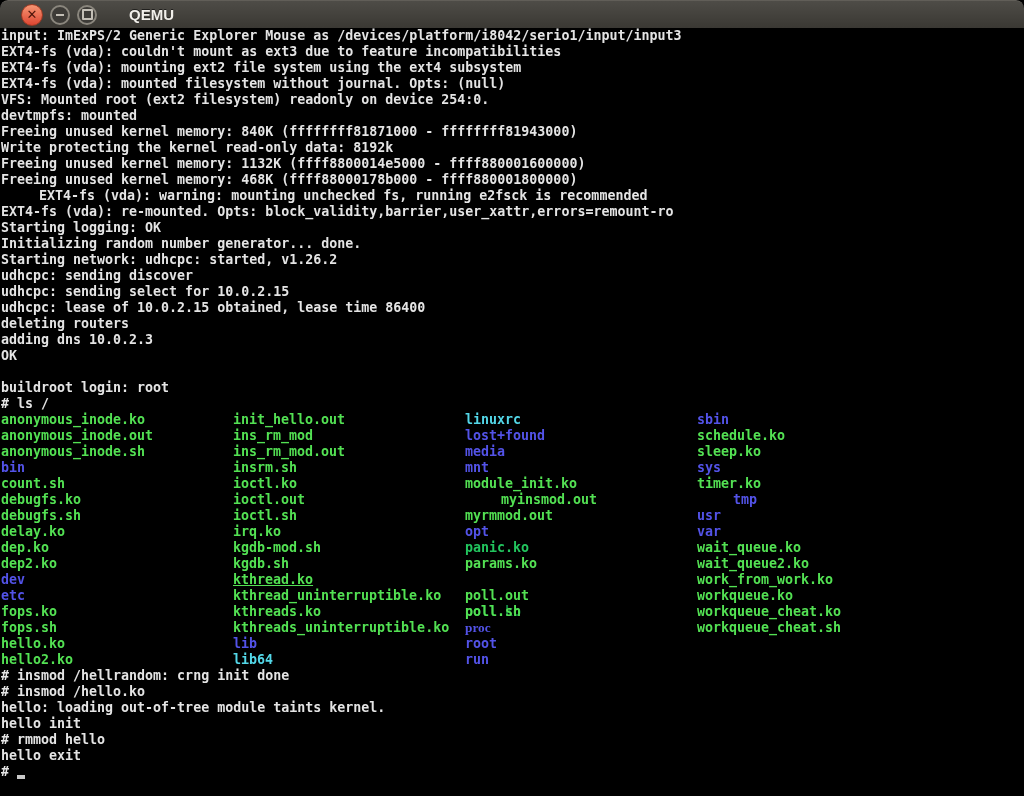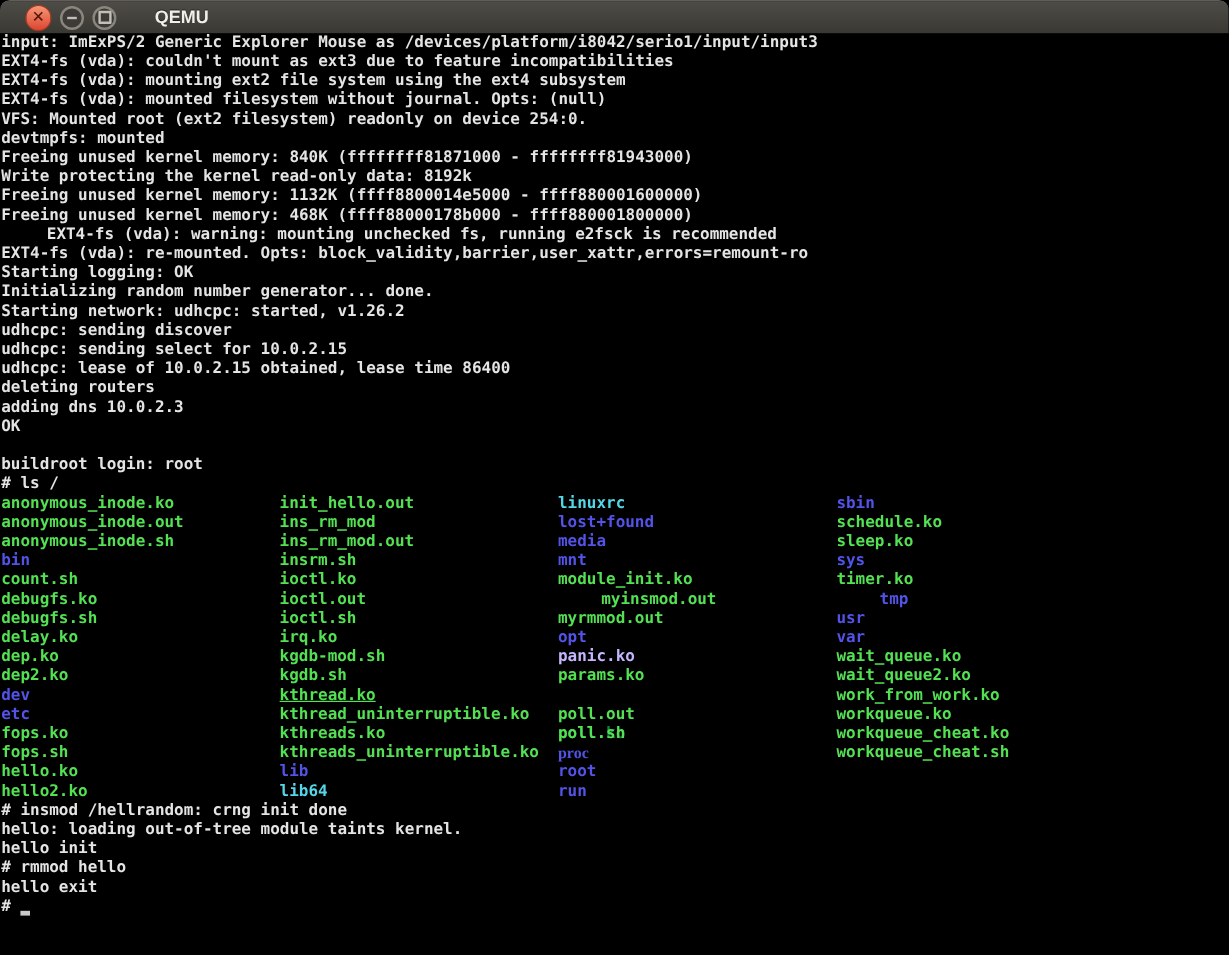--- a/index.html
+++ b/index.html
@@ -136,28 +136,29 @@
       <div class="term-line"><span style="color: rgb(228, 228, 228);">buildroot login: root</span></div>
       <div class="term-line"><span style="color: rgb(228, 228, 228);"># ls /</span></div>
       <div class="term-line"><span style="color: rgb(83, 225, 83); width: 232px;">anonymous_inode.ko</span><span style="color: rgb(83, 225, 83); width: 232px;">init_hello.out</span><span style="color: rgb(83, 215, 232); width: 232px;">linuxrc</span><span style="color: rgb(83, 83, 232);">sbin</span></div>
       <div class="term-line"><span style="color: rgb(83, 225, 83); width: 232px;">anonymous_inode.out</span><span style="color: rgb(83, 225, 83); width: 232px;">ins_rm_mod</span><span style="color: rgb(83, 83, 232); width: 232px;">lost+found</span><span style="color: rgb(83, 225, 83);">schedule.ko</span></div>
       <div class="term-line"><span style="color: rgb(83, 225, 83); width: 232px;">anonymous_inode.sh</span><span style="color: rgb(83, 225, 83); width: 232px;">ins_rm_mod.out</span><span style="color: rgb(83, 83, 232); width: 232px;">media</span><span style="color: rgb(83, 225, 83);">sleep.ko</span></div>
       <div class="term-line"><span style="color: rgb(83, 83, 232); width: 232px;">bin</span><span style="color: rgb(83, 225, 83); width: 232px;">insrm.sh</span><span style="color: rgb(83, 83, 232); width: 232px;">mnt</span><span style="color: rgb(83, 83, 232);">sys</span></div>
       <div class="term-line"><span style="color: rgb(83, 225, 83); width: 232px;">count.sh</span><span style="color: rgb(83, 225, 83); width: 232px;">ioctl.ko</span><span style="color: rgb(83, 225, 83); width: 232px;">module_init.ko</span><span style="color: rgb(83, 225, 83);">timer.ko</span></div>
       <div class="term-line"><span style="color: rgb(83, 225, 83); width: 232px;">debugfs.ko</span><span style="color: rgb(83, 225, 83); width: 232px;">ioctl.out</span><span style="color: rgb(83, 225, 83); width: 232px; padding-left: 36px;">myinsmod.out</span><span style="color: rgb(83, 83, 232);">tmp</span></div>
       <div class="term-line"><span style="color: rgb(83, 225, 83); width: 232px;">debugfs.sh</span><span style="color: rgb(83, 225, 83); width: 232px;">ioctl.sh</span><span style="color: rgb(83, 225, 83); width: 232px;">myrmmod.out</span><span style="color: rgb(83, 83, 232);">usr</span></div>
       <div class="term-line"><span style="color: rgb(83, 225, 83); width: 232px;">delay.ko</span><span style="color: rgb(83, 225, 83); width: 232px;">irq.ko</span><span style="color: rgb(83, 83, 232); width: 232px;">opt</span><span style="color: rgb(83, 83, 232);">var</span></div>
-      <div class="term-line"><span style="color: rgb(83, 225, 83); width: 232px;">dep.ko</span><span style="color: rgb(83, 225, 83); width: 232px;">kgdb-mod.sh</span><span style="color: #c4b5fd; width: 232px;">panic.ko</span><span style="color: rgb(83, 225, 83);">wait_queue.ko</span></div>
+      <div class="term-line"><span style="color: rgb(83, 225, 83); width: 232px;">dep.ko</span><span style="color: rgb(83, 225, 83); width: 232px;">kgdb-mod.sh</span><span style="color: #22c55e; width: 232px;">panic.ko</span><span style="color: rgb(83, 225, 83);">wait_queue.ko</span></div>
       <div class="term-line"><span style="color: rgb(83, 225, 83); width: 232px;">dep2.ko</span><span style="color: rgb(83, 225, 83); width: 232px;">kgdb.sh</span><span style="color: rgb(83, 225, 83); width: 232px;">params.ko</span><span style="color: rgb(83, 225, 83);">wait_queue2.ko</span></div>
       <div class="term-line"><span style="color: rgb(83, 83, 232); width: 232px;">dev</span><span style="color: rgb(83, 225, 83); width: 232px; text-decoration: underline;">kthread.ko</span><span style="color: #15803d; width: 232px; margin-top: 32px;">poll.ko</span><span style="color: rgb(83, 225, 83);">work_from_work.ko</span></div>
       <div class="term-line"><span style="color: rgb(83, 83, 232); width: 232px;">etc</span><span style="color: rgb(83, 225, 83); width: 232px;">kthread_uninterruptible.ko</span><span style="color: rgb(83, 225, 83); width: 232px;">poll.out</span><span style="color: rgb(83, 225, 83);">workqueue.ko</span></div>
       <div class="term-line"><span style="color: rgb(83, 225, 83); width: 232px;">fops.ko</span><span style="color: rgb(83, 225, 83); width: 232px;">kthreads.ko</span><span style="color: rgb(83, 225, 83); width: 232px;">poll.sh</span><span style="color: rgb(83, 225, 83);">workqueue_cheat.ko</span></div>
       <div class="term-line"><span style="color: rgb(83, 225, 83); width: 232px;">fops.sh</span><span style="color: rgb(83, 225, 83); width: 232px;">kthreads_uninterruptible.ko</span><span style="color: rgb(83, 83, 232); width: 232px; font-family: Liberation Serif, serif;">proc</span><span style="color: rgb(83, 225, 83);">workqueue_cheat.sh</span></div>
       <div class="term-line"><span style="color: rgb(83, 225, 83); width: 232px;">hello.ko</span><span style="color: rgb(83, 83, 232); width: 232px;">lib</span><span style="color: rgb(83, 83, 232);">root</span></div>
       <div class="term-line"><span style="color: rgb(83, 225, 83); width: 232px;">hello2.ko</span><span style="color: rgb(83, 215, 232); width: 232px;">lib64</span><span style="color: rgb(83, 83, 232);">run</span></div>
       <div class="term-line"><span style="color: rgb(228, 228, 228);"># insmod /hellrandom: crng init done</span></div>
+      <div class="term-line"><span style="color: rgb(228, 228, 228);"># insmod /hello.ko</span></div>
       <div class="term-line"><span style="color: rgb(228, 228, 228);">hello: loading out-of-tree module taints kernel.</span></div>
       <div class="term-line"><span style="color: rgb(228, 228, 228);">hello init</span></div>
       <div class="term-line"><span style="color: rgb(228, 228, 228);"># rmmod hello</span></div>
       <div class="term-line"><span style="color: rgb(228, 228, 228);">hello exit</span></div>
       <div class="term-line"><span style="color: rgb(228, 228, 228);"># </span><span class="cursor"></span></div>
     </div>
 </div>
 
 </body></html>

